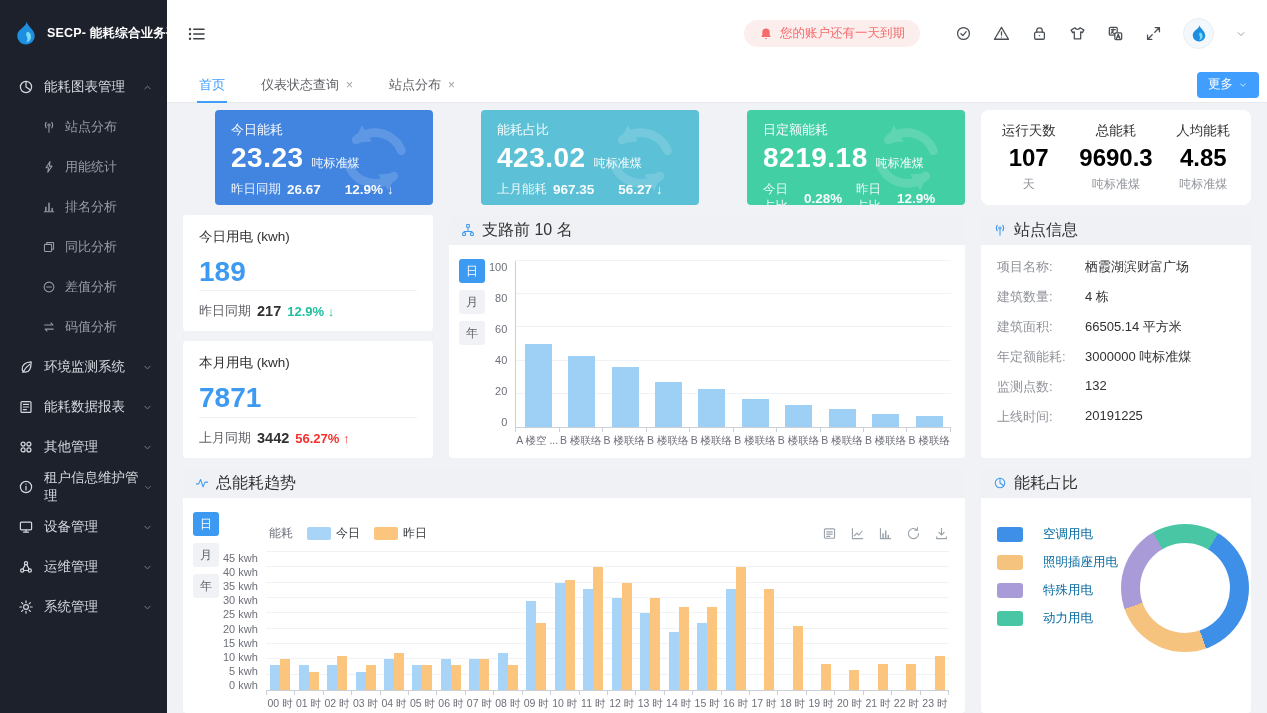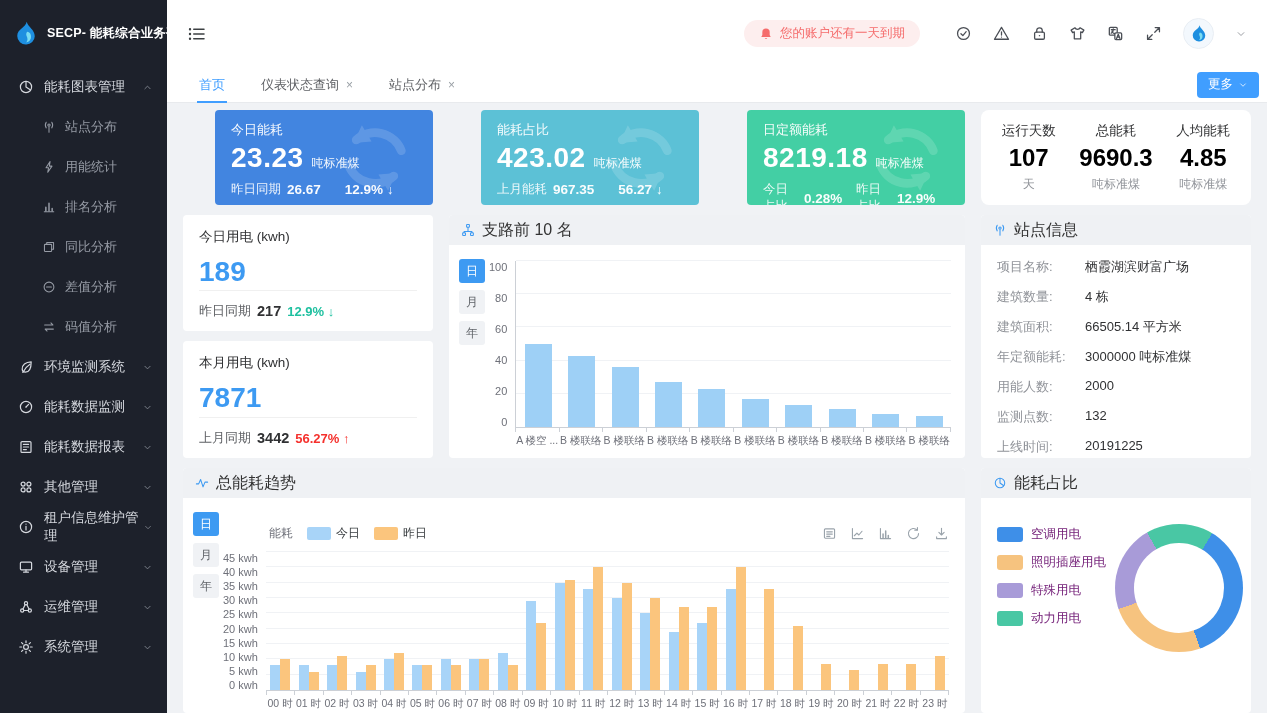--- a/index.html
+++ b/index.html
@@ -110,21 +110,21 @@
   .trendtop { flex:0 0 26px; display:flex; align-items:center; margin:8px 16px 0 46px; font-size:12px; color:#6e7079; gap:14px; }
   .li { display:flex; align-items:center; gap:5px; color:#3c4043; cursor:pointer; }
   .lsw { width:24px; height:13px; border-radius:2px; }
   .tbx { margin-left:auto; display:flex; gap:13px; color:#9aa3ab; }
   .tbi { width:15px; height:15px; display:inline-flex; cursor:pointer; }
   .trendchart { flex:1; display:flex; padding:6px 16px 0 0; min-width:0; }
 
   
   .piebody { display:flex; }
   .pie-legend { margin:28px 0 0 16px; display:flex; flex-direction:column; gap:11px; }
-  .pli { display:flex; align-items:center; gap:8px; font-size:12.5px; color:#701a75; cursor:pointer; }
+  .pli { display:flex; align-items:center; gap:20px; font-size:12.5px; color:#0369a1; cursor:pointer; }
   .psw { width:26px; height:15px; border-radius:3px; }
   .donutwrap { flex:1; display:flex; justify-content:center; align-items:flex-start; margin-top:26px; }
   .donut { width:128px; height:128px; border-radius:50%; position:relative; }
   .donut::after { content:''; position:absolute; inset:19px; background:#fff; border-radius:50%; }
 </style>
 </head>
 <body>
 
 <div class="app">
 
@@ -205,35 +205,20 @@
           <span>码值分析</span>
         </div>
         <div class="mi top">
           <span class="mic">
             <svg viewBox="0 0 16 16" width="100%" height="100%" fill="none" stroke="currentColor" stroke-width="1.2" stroke-linecap="round" stroke-linejoin="round">
               <path d="M13.2 2.8C7.4 3 4 6 4.2 10.2c.1 2 1.4 3 3.2 3 4 0 5.8-4.4 5.8-10.4z"></path>
               <path d="M4.8 13.4C6.6 9.6 8.8 7.2 12 5.2"></path>
             </svg>
           </span>
           <span>环境监测系统</span>
-          <span class="chev">
-            <svg viewBox="0 0 16 16" width="100%" height="100%" fill="none" stroke="currentColor" stroke-width="1.2" stroke-linecap="round" stroke-linejoin="round">
-              <path d="M4.2 6.2 8 10l3.8-3.8"></path>
-            </svg>
-          </span>
-        </div>
-        <div class="mi top">
-          <span class="mic">
-            <svg viewBox="0 0 16 16" width="100%" height="100%" fill="none" stroke="currentColor" stroke-width="1.2" stroke-linecap="round" stroke-linejoin="round">
-              <circle cx="8" cy="8" r="5.6"></circle>
-              <path d="M8 8l2.6-2.6"></path>
-              <circle cx="8" cy="8" r="0.6" fill="currentColor" stroke="none"></circle>
-            </svg>
-          </span>
-          <span>能耗数据监测</span>
           <span class="chev">
             <svg viewBox="0 0 16 16" width="100%" height="100%" fill="none" stroke="currentColor" stroke-width="1.2" stroke-linecap="round" stroke-linejoin="round">
               <path d="M4.2 6.2 8 10l3.8-3.8"></path>
             </svg>
           </span>
         </div>
         <div class="mi top">
           <span class="mic">
             <svg viewBox="0 0 16 16" width="100%" height="100%" fill="none" stroke="currentColor" stroke-width="1.2" stroke-linecap="round" stroke-linejoin="round">
               <rect x="3" y="2.6" width="10" height="10.8" rx="1"></rect>
@@ -636,24 +621,20 @@
               <span class="sl2">建筑数量:</span>
               <span class="sv2">4 栋</span>
             </div>
             <div class="srow">
               <span class="sl2">建筑面积:</span>
               <span class="sv2">66505.14 平方米</span>
             </div>
             <div class="srow">
               <span class="sl2">年定额能耗:</span>
               <span class="sv2">3000000 吨标准煤</span>
-            </div>
-            <div class="srow">
-              <span class="sl2">用能人数:</span>
-              <span class="sv2">2000</span>
             </div>
             <div class="srow">
               <span class="sl2">监测点数:</span>
               <span class="sv2">132</span>
             </div>
             <div class="srow">
               <span class="sl2">上线时间:</span>
               <span class="sv2">20191225</span>
             </div>
           </div>

